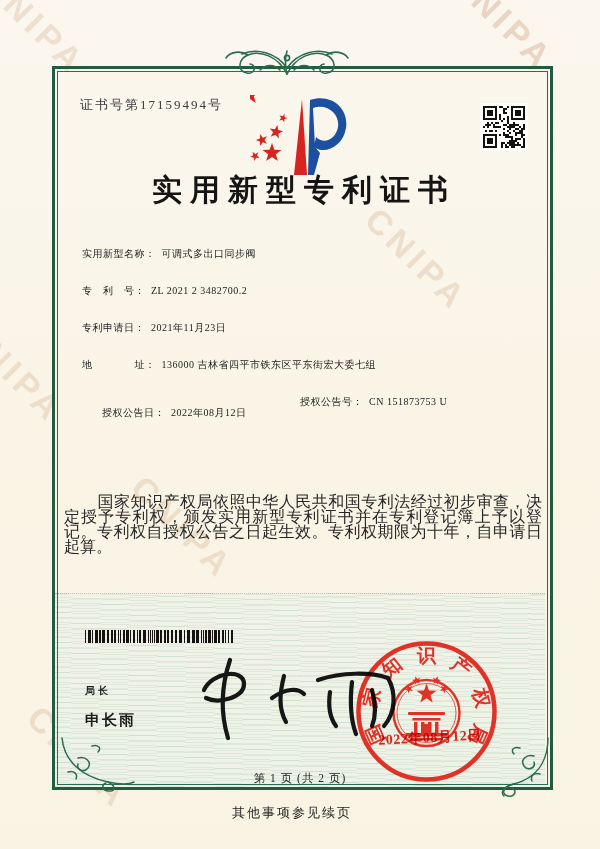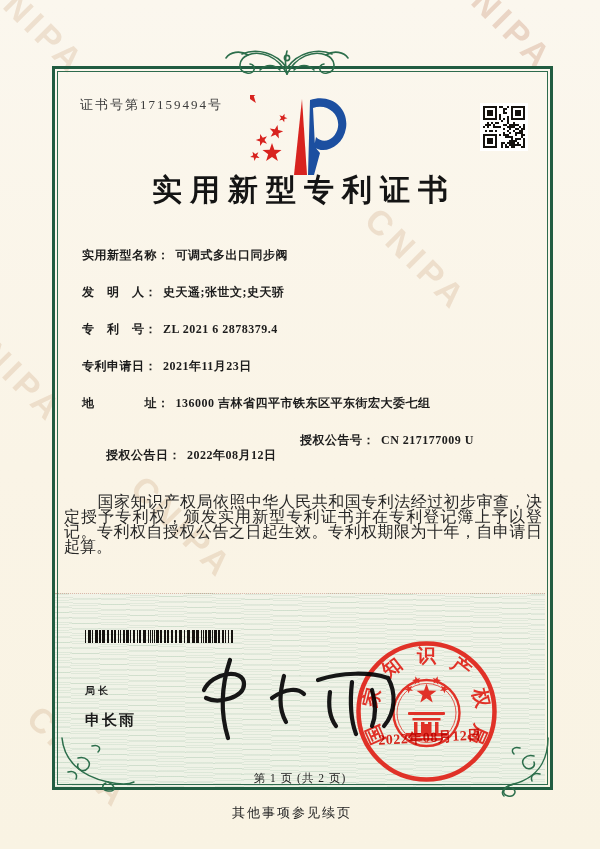--- a/index.html
+++ b/index.html
@@ -24,22 +24,22 @@
        repeating-linear-gradient(-2deg, rgba(88,150,112,0.10) 0 1px, rgba(0,0,0,0) 1px 6px),
        linear-gradient(180deg,#f2f3e8,#eef2e6);}
   .content{position:absolute;inset:0;z-index:3;}
   .cert-no{position:absolute;left:80px;top:96px;font-size:13px;font-weight:500;
            letter-spacing:2px;color:#3b3b3b;text-align:right;}
   .logo{position:absolute;left:250px;top:95px;width:104px;height:82px;}
   .qr{position:absolute;left:480px;top:103px;width:48px;height:48px;background:#fff;
       padding:3px;box-sizing:border-box;}
   .title{position:absolute;left:0;right:0;top:170px;text-align:center;font-size:30px;
          font-weight:bold;letter-spacing:8px;text-indent:8px;color:#141414;}
-  .fields{position:absolute;left:82px;top:247px;width:460px;font-size:12px;
-          font-weight:700;color:#1c1c1c;}
+  .fields{position:absolute;left:82px;top:247px;width:460px;font-size:10px;
+          font-weight:400;color:#1c1c1c;}
   .frow{height:37px;white-space:pre;}
   .frow .lbl{letter-spacing:.5px;}
   .frow .val{margin-left:6px;letter-spacing:.5px;}
   .grant-row{position:relative;height:37px;}
   .grant2{position:absolute;left:218px;top:0;white-space:pre;}
   .paras{position:absolute;left:64px;top:494px;width:478px;font-size:16px;
          line-height:15px;color:#272727;text-align:justify;font-weight:400;}
   .paras p{margin:0;text-indent:2.1em;}
   .barcode{position:absolute;left:85px;top:630px;width:156px;height:13px;display:flex;
            align-items:stretch;}
@@ -352,27 +352,26 @@
           <rect x="30" y="40" width="2" height="2" fill="#14110e"></rect>
           <rect x="38" y="40" width="2" height="2" fill="#14110e"></rect>
           <rect x="40" y="40" width="2" height="2" fill="#14110e"></rect>
         </svg>
     </div>
 
     <div class="title">实用新型专利证书</div>
 
     <div class="fields">
       <div class="frow"><span class="lbl">实用新型名称：</span><span class="val">可调式多出口同步阀</span></div>
-      <div class="frow"><span class="lbl">发　明　人：</span><span class="val">史天遥;张世文;史天骄</span></div>
-      <div class="frow"><span class="lbl">专　利　号：</span><span class="val">ZL 2021 6 2878379.4</span></div>
+      <div class="frow"><span class="lbl">专　利　号：</span><span class="val">ZL 2021 2 3482700.2</span></div>
       <div class="frow"><span class="lbl">专利申请日：</span><span class="val">2021年11月23日</span></div>
       <div class="frow"><span class="lbl">地　　　　址：</span><span class="val">136000 吉林省四平市铁东区平东街宏大委七组</span></div>
       <div class="frow grant-row">
         <span style="white-space:pre;"><span class="lbl">授权公告日：</span><span class="val">2022年08月12日</span></span>
-        <span class="grant2"><span class="lbl">授权公告号：</span><span class="val">CN 217177009 U</span></span>
+        <span class="grant2"><span class="lbl">授权公告号：</span><span class="val">CN 151873753 U</span></span>
       </div>
     </div>
 
     <div class="paras">
       <p>国家知识产权局依照中华人民共和国专利法经过初步审查，决定授予专利权，颁发实用新型专利证书并在专利登记簿上予以登记。专利权自授权公告之日起生效。专利权期限为十年，自申请日起算。</p>
     </div>
 
     <div class="barcode">
         <div class="bar" style="width: 1px; margin-right: 2px;"></div>
         <div class="bar" style="width: 3px; margin-right: 1px;"></div>

